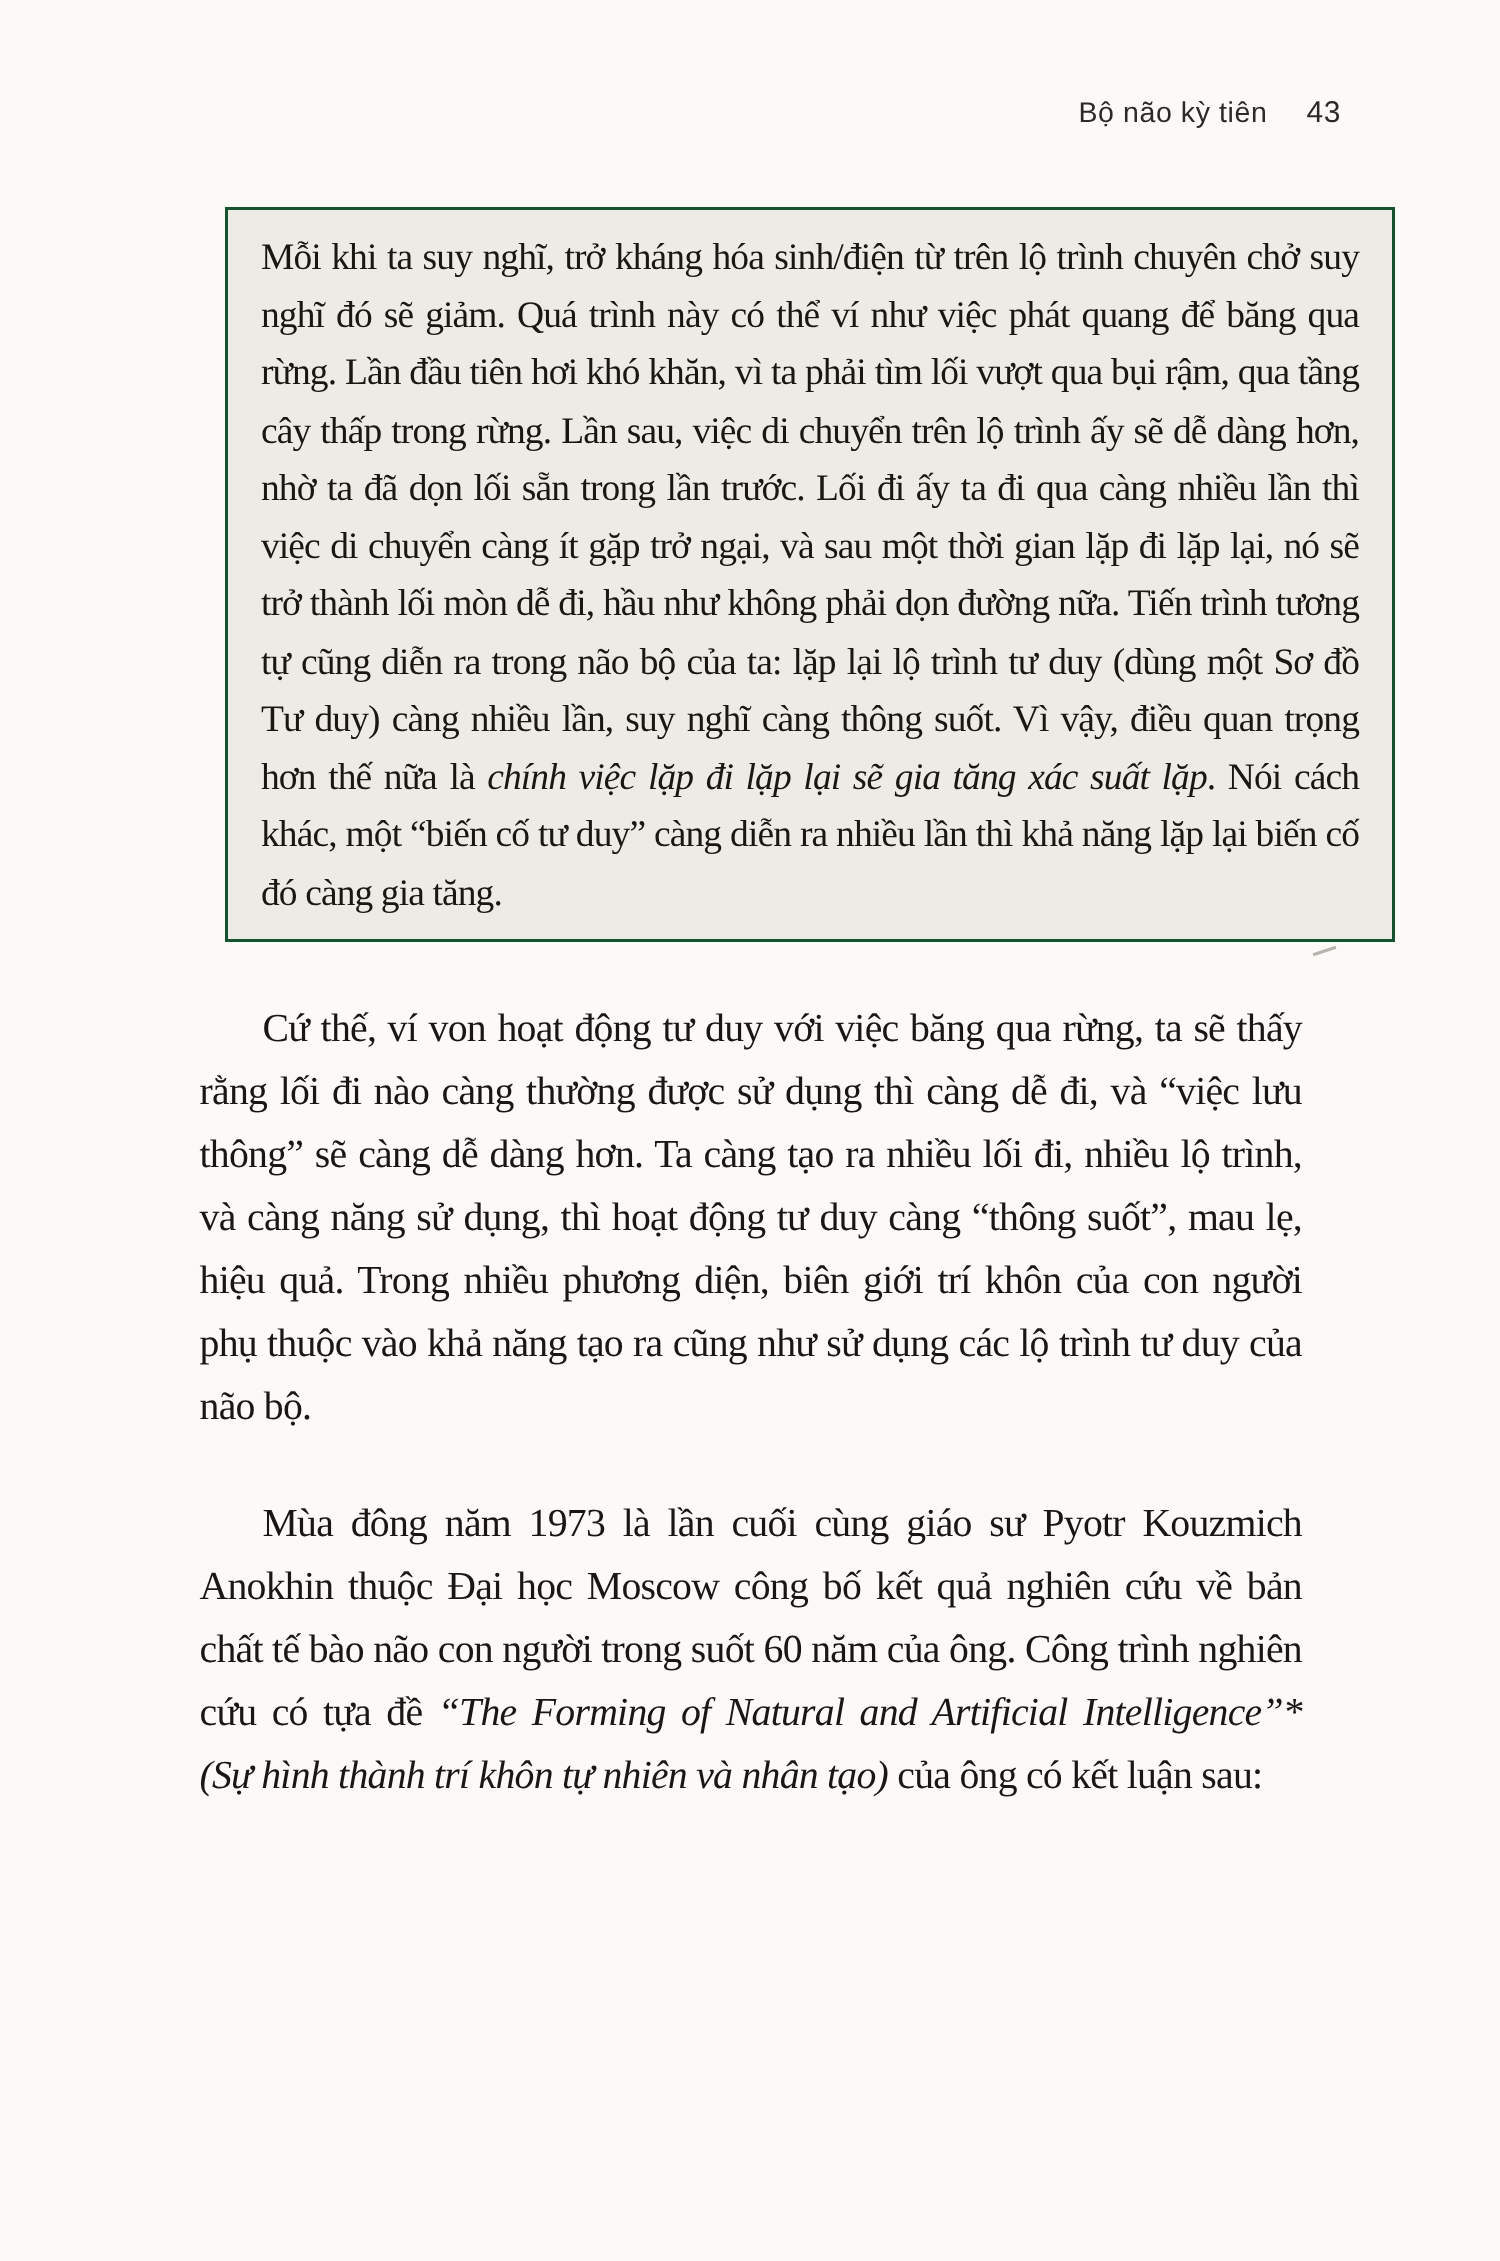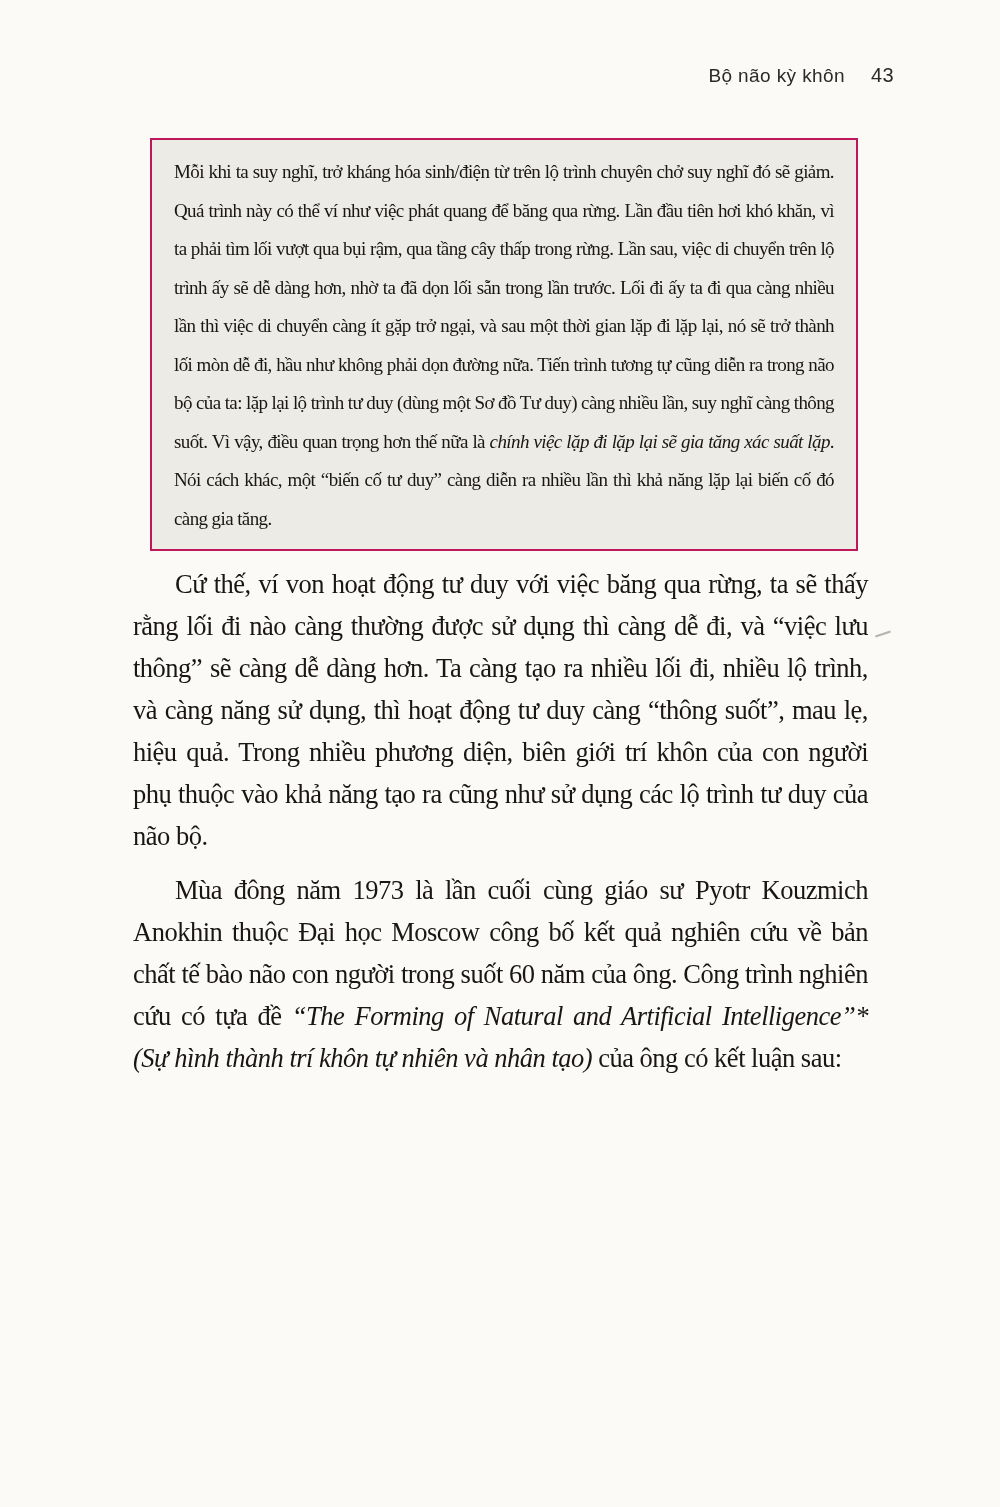--- a/index.html
+++ b/index.html
@@ -31,33 +31,33 @@
   .running-header .page-number{
     margin-left:26px;
     font-size:20px;
   }
   
   .content{
     position:absolute;top:138px;left:133px;width:735px;
   }
   .boxed-note{
     box-sizing:border-box;
-    width:708px;
+    width:780px;
     margin-left:17px;
-    border:2px solid #be185d;
+    border:2px solid #14532d;
     background:var(--box-bg);
     padding:13px 22px 11px 22px;
-    font-size:19px;
+    font-size:25px;
     line-height:38.5px;
     letter-spacing:-0.6px;
     text-align:justify;
     text-justify:inter-word;
   }
   .para{
-    margin:12px 0 0 0;
+    margin:36px 0 0 0;
     font-size:26.5px;
     line-height:42px;
     letter-spacing:-0.5px;
     text-align:justify;
     text-justify:inter-word;
     text-indent:42px;
   }
   .block-quote{
     margin:26px 0 0 52px;
     font-size:25.5px;
@@ -77,21 +77,21 @@
     transform:rotate(-18deg);
     opacity:.7;
   }
 </style>
 </head>
 <body>
 
 <div class="page">
 
   <div class="running-header">
-    <span class="section-title">Bộ não kỳ khôn</span>
+    <span class="section-title">Bộ não kỳ tiên</span>
     <span class="page-number">43</span>
   </div>
 
   <div class="content">
 
     <div class="boxed-note"><span>Mỗi khi ta suy nghĩ, trở kháng hóa sinh/điện từ trên lộ trình chuyên chở suy nghĩ đó sẽ giảm. Quá trình này có thể ví như việc phát quang để băng qua rừng. Lần đầu tiên hơi khó khăn, vì ta phải tìm lối vượt qua bụi rậm, qua tầng cây thấp trong rừng. Lần sau, việc di chuyển trên lộ trình ấy sẽ dễ dàng hơn, nhờ ta đã dọn lối sẵn trong lần trước. Lối đi ấy ta đi qua càng nhiều lần thì việc di chuyển càng ít gặp trở ngại, và sau một thời gian lặp đi lặp lại, nó sẽ trở thành lối mòn dễ đi, hầu như không phải dọn đường nữa. Tiến trình tương tự cũng diễn ra trong não bộ của ta: lặp lại lộ trình tư duy (dùng một Sơ đồ Tư duy) càng nhiều lần, suy nghĩ càng thông suốt. Vì vậy, điều quan trọng hơn thế nữa là </span><span class="italic">chính việc lặp đi lặp lại sẽ gia tăng xác suất lặp</span><span>. Nói cách khác, một “biến cố tư duy” càng diễn ra nhiều lần thì khả năng lặp lại biến cố đó càng gia tăng.</span></div>
 
     <p class="para"><span>Cứ thế, ví von hoạt động tư duy với việc băng qua rừng, ta sẽ thấy rằng lối đi nào càng thường được sử dụng thì càng dễ đi, và “việc lưu thông” sẽ càng dễ dàng hơn. Ta càng tạo ra nhiều lối đi, nhiều lộ trình, và càng năng sử dụng, thì hoạt động tư duy càng “thông suốt”, mau lẹ, hiệu quả. Trong nhiều phương diện, biên giới trí khôn của con người phụ thuộc vào khả năng tạo ra cũng như sử dụng các lộ trình tư duy của não bộ.</span></p>
 
     <p class="para"><span>Mùa đông năm 1973 là lần cuối cùng giáo sư Pyotr Kouzmich Anokhin thuộc Đại học Moscow công bố kết quả nghiên cứu về bản chất tế bào não con người trong suốt 60 năm của ông. Công trình nghiên cứu có tựa đề </span><span class="italic">“The Forming of Natural and Artificial Intelligence”* (Sự hình thành trí khôn tự nhiên và nhân tạo)</span><span> của ông có kết luận sau:</span></p>

